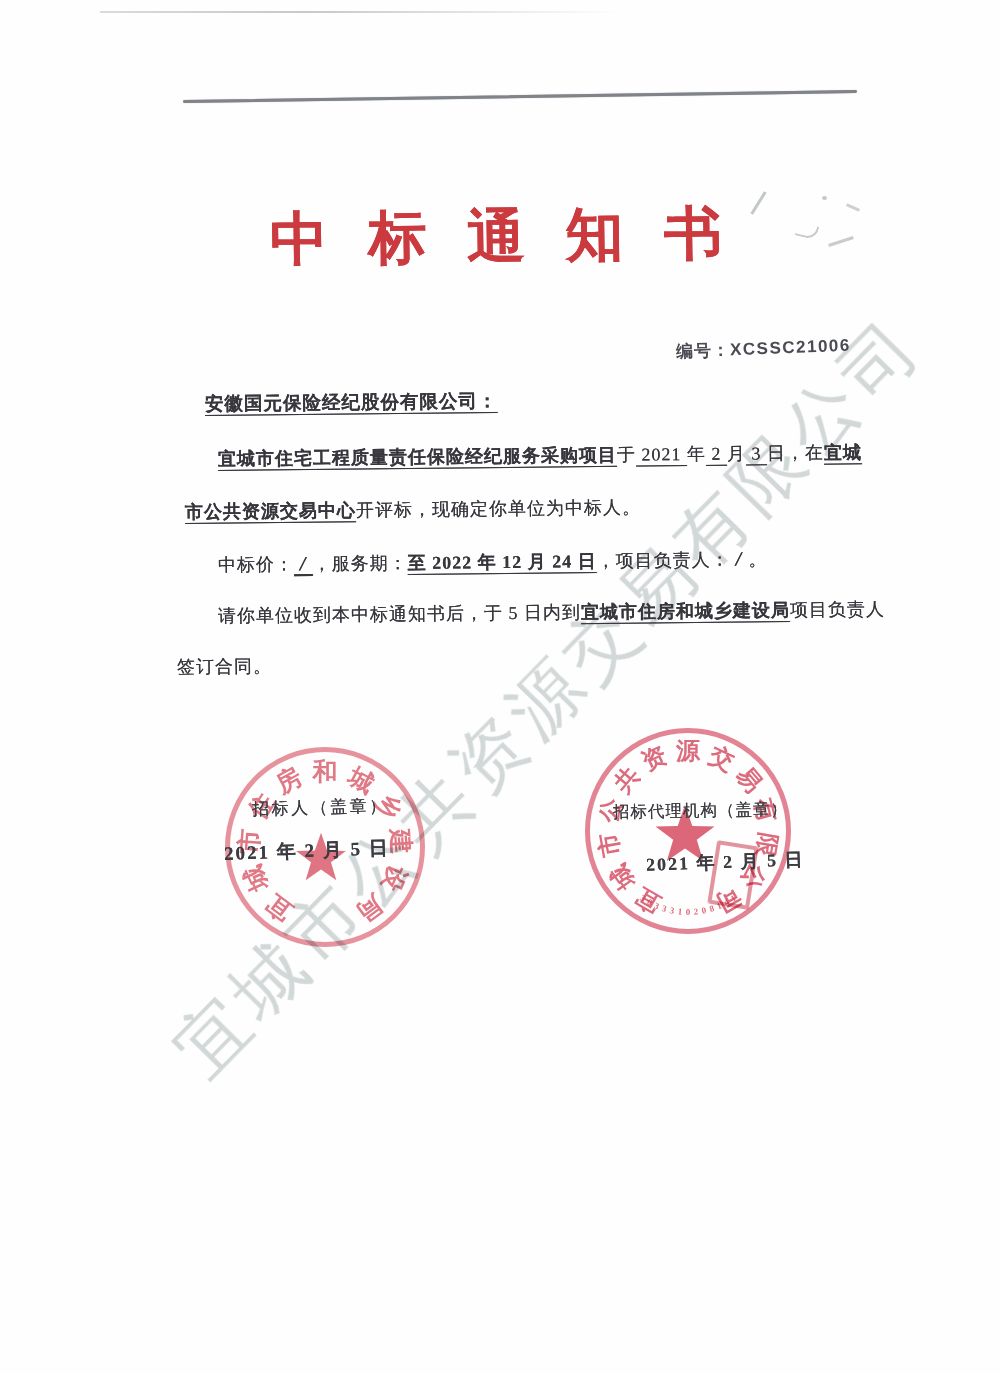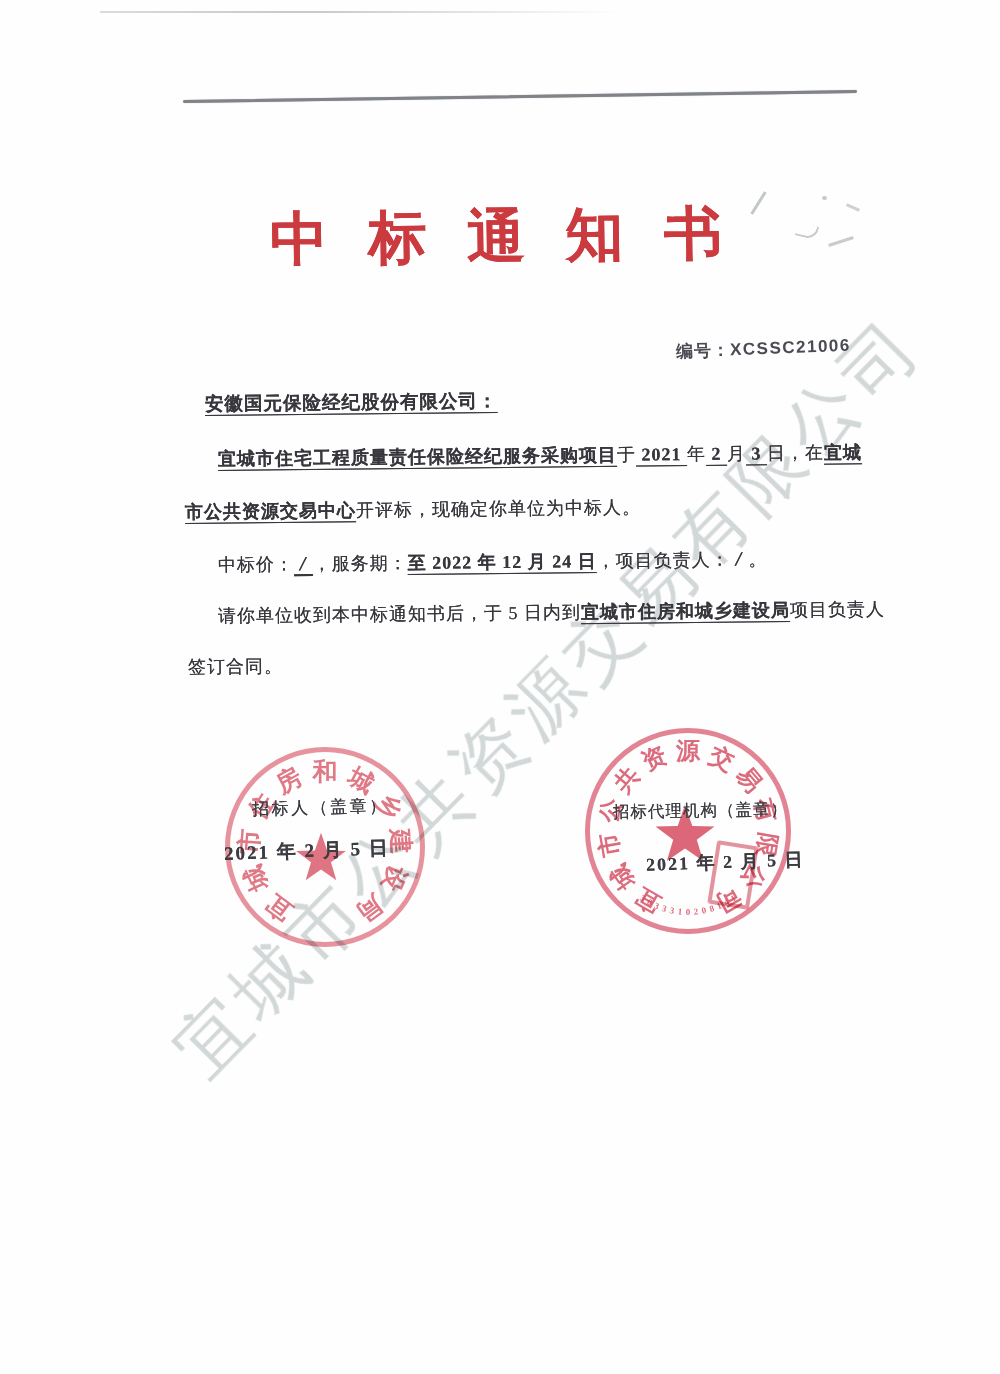--- a/index.html
+++ b/index.html
@@ -46,23 +46,23 @@
   .bline{
     position:absolute;z-index:2;white-space:nowrap;color:#36363c;
     font-size:18px;letter-spacing:1px;transform:rotate(-0.6deg);transform-origin:0 50%;
     text-shadow:0 0 .4px #4a4a50;
   }
   #bl1{left:205px;top:391px;font-size:18.5px;}
   #bl2{left:218px;top:447px;}
   #bl3{left:185px;top:500px;}
   #bl4{left:218px;top:553px;}
   #bl5{left:218px;top:604px;}
-  #bl6{left:188px;top:655px;}
+  #bl6{left:177px;top:655px;}
   .seg-n{font-weight:400;}
-  .seg-u{text-decoration:underline;text-underline-offset:5px;font-weight:bold;}
+  .seg-u{text-decoration:underline;text-underline-offset:5px;}
   .seg-bu{font-weight:700;text-decoration:underline;text-underline-offset:5px;}
   .seg-su{font-style:italic;font-weight:600;font-size:1.12em;text-decoration:underline;text-underline-offset:4px;}
   .seg-sl{font-style:italic;font-weight:600;font-size:1.12em;}
   
   .stamp{position:absolute;z-index:3;border-radius:50%;mix-blend-mode:multiply;filter:blur(.4px);}
   .stamp .ring-ch{position:absolute;left:50%;top:50%;font-weight:700;}
   #stamp-left{left:225px;top:747px;width:190px;height:190px;border:5px solid rgba(216,82,100,.62);color:rgba(216,82,100,.78);}
   #stamp-left .ring-ch{font-size:25px;}
   #stamp-right{left:585px;top:728px;width:196px;height:196px;border:5px solid rgba(213,70,92,.66);color:rgba(213,70,92,.8);}
   #stamp-right .ring-ch{font-size:24px;}

